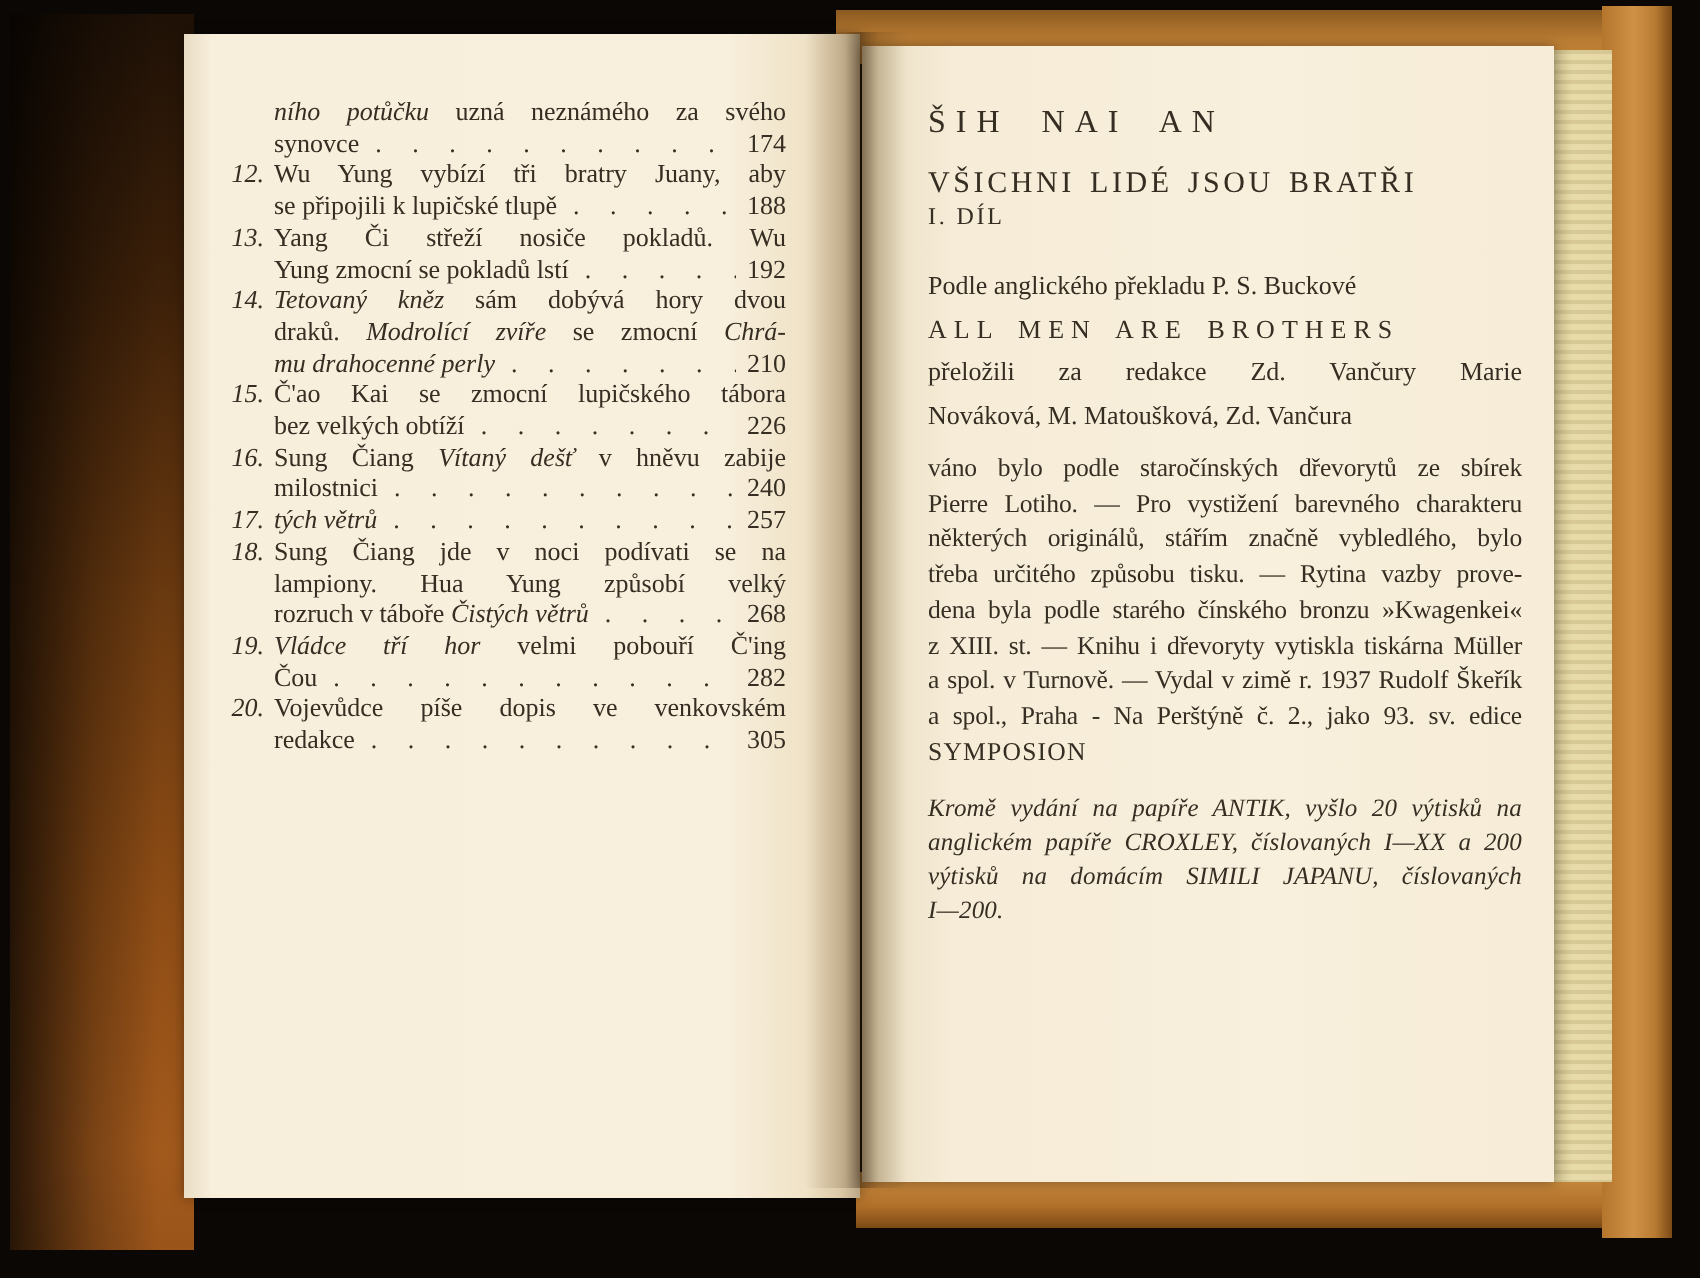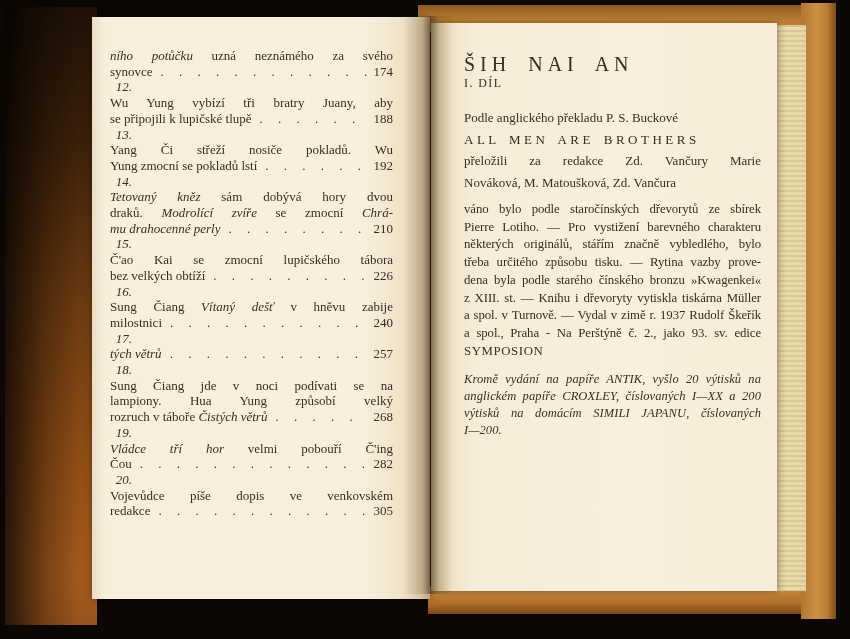--- a/index.html
+++ b/index.html
@@ -47,32 +47,32 @@
     background:linear-gradient(90deg,#b9a583 0%,#dccdab 2%,#efe4ca 6%,#f6ecd8 13%,#f8efdc 60%,#f6ecd7 100%);
   }
   .gutter-shadow{
     position:absolute;left:402px;top:16px;width:52px;height:578px;pointer-events:none;
     background:linear-gradient(90deg,rgba(70,45,18,0) 0%,rgba(70,45,18,.18) 40%,rgba(45,28,10,.42) 54%,rgba(70,45,18,.16) 72%,rgba(70,45,18,0) 100%);
   }
   
   .ink{color:#362e22;}
   
   .toc{position:absolute;left:18px;top:31px;width:283px;font-size:13px;line-height:15.7px;}
-  .toc-entry{display:flex;flex-direction:column;}
+  .toc-entry{display:flex;}
   .toc-num{flex:none;width:22px;text-align:right;margin-right:5px;font-style:italic;}
   .toc-body{flex:1;min-width:0;}
   .toc-line{min-height:15.7px;}
   .toc-just{text-align:justify;text-align-last:justify;white-space:nowrap;}
   .toc-last{display:flex;align-items:center;}
   .toc-text{white-space:nowrap;}
   .dots{flex:1;overflow:hidden;white-space:nowrap;letter-spacing:6px;padding-left:8px;padding-right:2px;}
   .toc-page{flex:none;min-width:25px;text-align:right;}
   
   .rp-content{position:absolute;left:33px;top:0;width:297px;}
-  .rp-author{margin-top:30px;font-size:20px;letter-spacing:5px;word-spacing:7px;}
+  .rp-author{margin-top:30px;font-size:16px;letter-spacing:5px;word-spacing:7px;}
   .rp-title{margin-top:13px;font-size:15px;letter-spacing:1.8px;word-spacing:2px;}
   .rp-volume{margin-top:0;font-size:12px;letter-spacing:1.4px;}
   .rp-credits{margin-top:16px;font-size:13px;line-height:21.5px;}
   .rp-credits .spaced{letter-spacing:3.5px;word-spacing:3px;}
   .rp-colophon{margin-top:8px;font-size:12.8px;line-height:17.7px;letter-spacing:-.1px;}
   .rp-limitation{margin-top:11px;font-size:12.5px;line-height:16.8px;font-style:italic;letter-spacing:.1px;}
   .just{text-align:justify;text-align-last:justify;white-space:nowrap;}
   .rp-symposion{letter-spacing:.6px;}
 </style>
 </head>
@@ -197,20 +197,21 @@
               <span class="toc-page">305</span>
             </div>
           </div>
         </div>
       </div>
   </div>
 
   <div class="page page-right">
     <div class="rp-content ink">
       <div class="rp-author">ŠIH NAI AN</div>
+      <div class="rp-title">VŠICHNI LIDÉ JSOU BRATŘI</div>
       <div class="rp-volume">I. DÍL</div>
       <div class="rp-credits">
         <div>Podle anglického překladu P. S. Buckové</div>
         <div class="spaced">ALL MEN ARE BROTHERS</div>
         <div class="just">přeložili za redakce Zd. Vančury Marie</div>
         <div>Nováková, M. Matoušková, Zd. Vančura</div>
       </div>
       <div class="rp-colophon">
           <div class="just">váno bylo podle staročínských dřevorytů ze sbírek</div>
           <div class="just">Pierre Lotiho. — Pro vystižení barevného charakteru</div>

